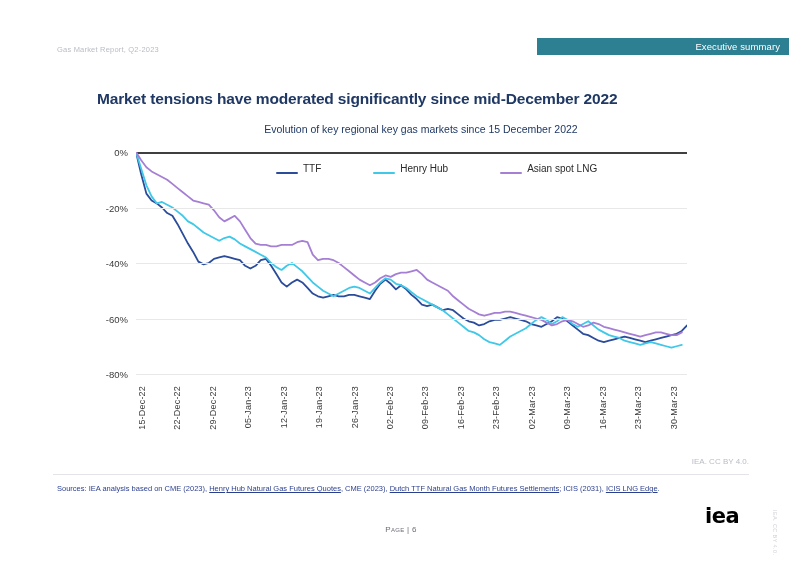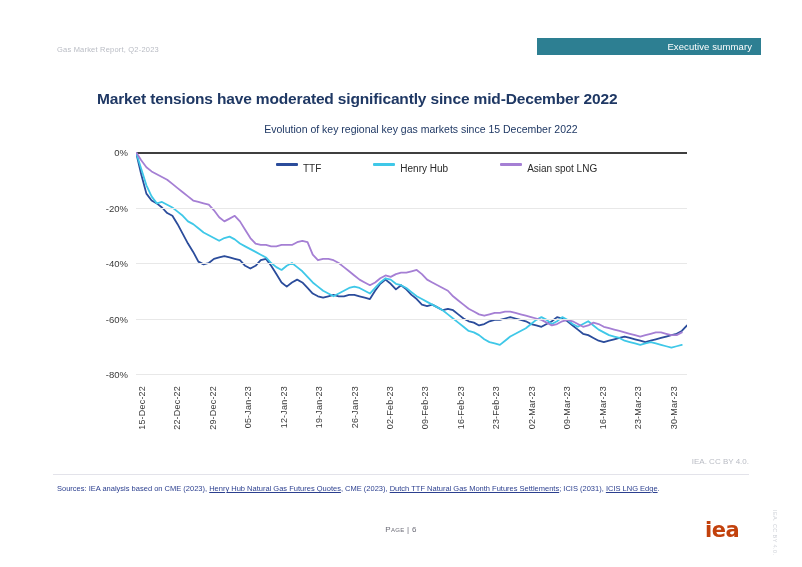--- a/index.html
+++ b/index.html
@@ -26,21 +26,21 @@
     top: 45px;
     left: 57px;
     font-size: 7.5px;
     color: #b9bcc4;
     letter-spacing: 0.2px;
   }
   .section-banner {
     position: absolute;
     top: 38px;
     left: 537px;
-    width: 224px;
+    width: 252px;
     height: 17px;
     background: #2d7f92;
     color: #ffffff;
     font-size: 9.5px;
     text-align: right;
     line-height: 17px;
     padding-right: 9px;
     box-sizing: border-box;
     letter-spacing: 0.1px;
   }
@@ -135,21 +135,21 @@
     top: 163px;
     left: 276px;
     display: flex;
     gap: 52px;
     align-items: center;
     font-size: 10px;
     color: #2a2a2a;
   }
   .legend-item {
     display: flex;
-    align-items: flex-start;
+    align-items: flex-end;
     gap: 5px;
   }
   .legend-swatch {
     display: block;
     width: 22px;
     height: 2.5px;
     border-radius: 1px;
   }
   
   .cc-note {
@@ -190,25 +190,25 @@
     left: 0;
     width: 802px;
     text-align: center;
     font-size: 8px;
     color: #6d6d78;
     font-variant: small-caps;
     letter-spacing: 0.3px;
   }
   .iea-logo {
     position: absolute;
-    top: 518px;
+    top: 504px;
     left: 705px;
     font-size: 21px;
     font-weight: bold;
-    color: #c2410c;
+    color: #000000;
     letter-spacing: -0.5px;
     font-family: "DejaVu Sans", sans-serif;
   }
   .side-code {
     position: absolute;
     top: 510px;
     left: 772px;
     font-size: 5.5px;
     color: #cfd2d8;
     writing-mode: vertical-rl;

